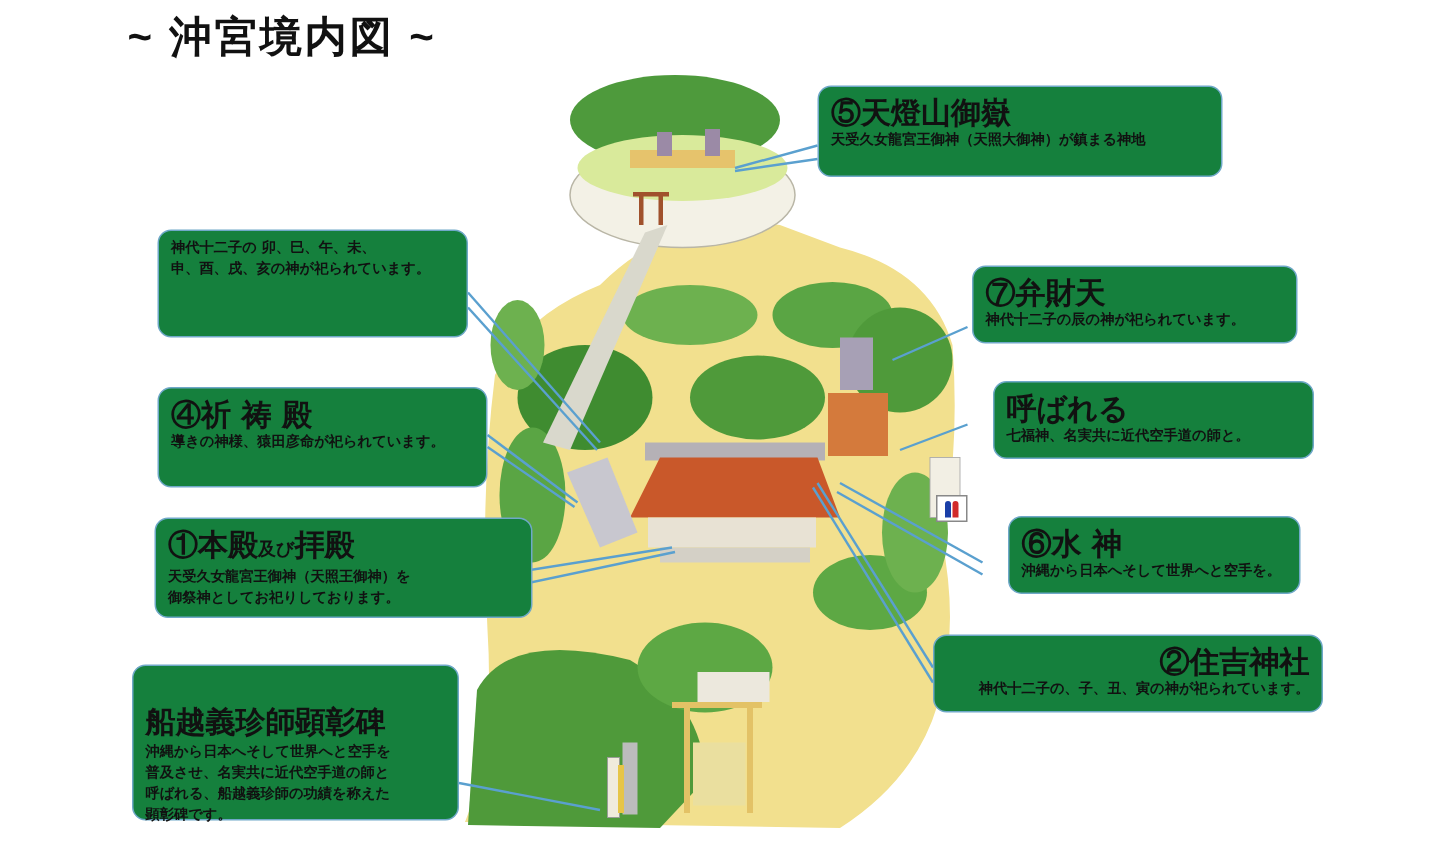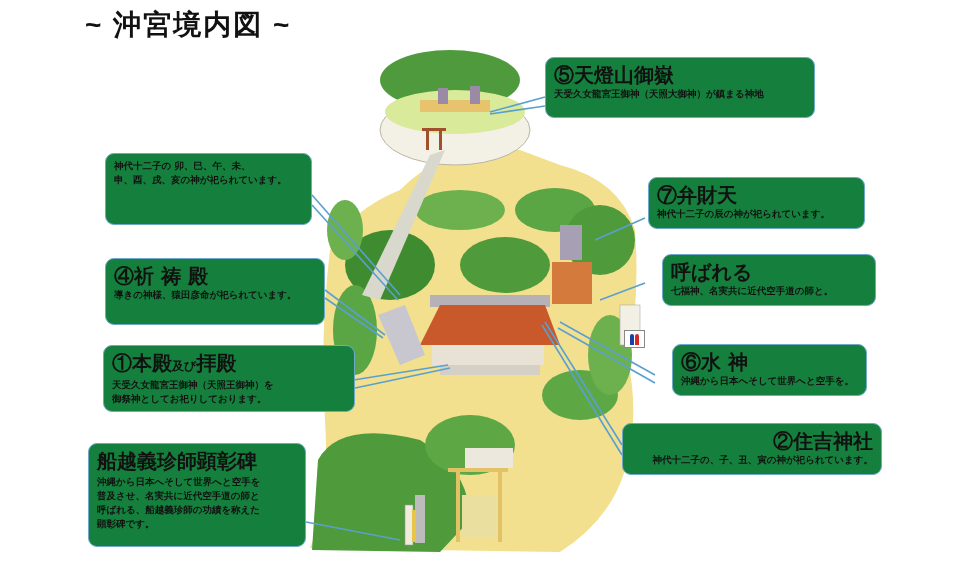--- a/index.html
+++ b/index.html
@@ -110,21 +110,21 @@
   <div class="d">導きの神様、猿田彦命が祀られています。</div>
 </div>
 
 <div class="callout" style="left:103px;top:345px;width:252px;height:67px;">
   <div class="h"><span>①本殿</span><span class="small">及び</span><span>拝殿</span></div>
   <div class="d">天受久女龍宮王御神（天照王御神）を
 御祭神としてお祀りしております。</div>
 </div>
 
 <div class="callout" style="left:88px;top:443px;width:218px;height:104px;">
-  <div class="h" style="margin-bottom:2px;">船越義珍師顕彰碑</div>
+  <div class="h" style="margin-bottom:2px;margin-top:20px;">船越義珍師顕彰碑</div>
   <div class="d">沖縄から日本へそして世界へと空手を
 普及させ、名実共に近代空手道の師と
 呼ばれる、船越義珍師の功績を称えた
 顕彰碑です。</div>
 </div>
 
 <div class="callout" style="left:648px;top:177px;width:217px;height:52px;">
   <div class="h">⑦弁財天</div>
   <div class="d">神代十二子の辰の神が祀られています。</div>
 </div>

